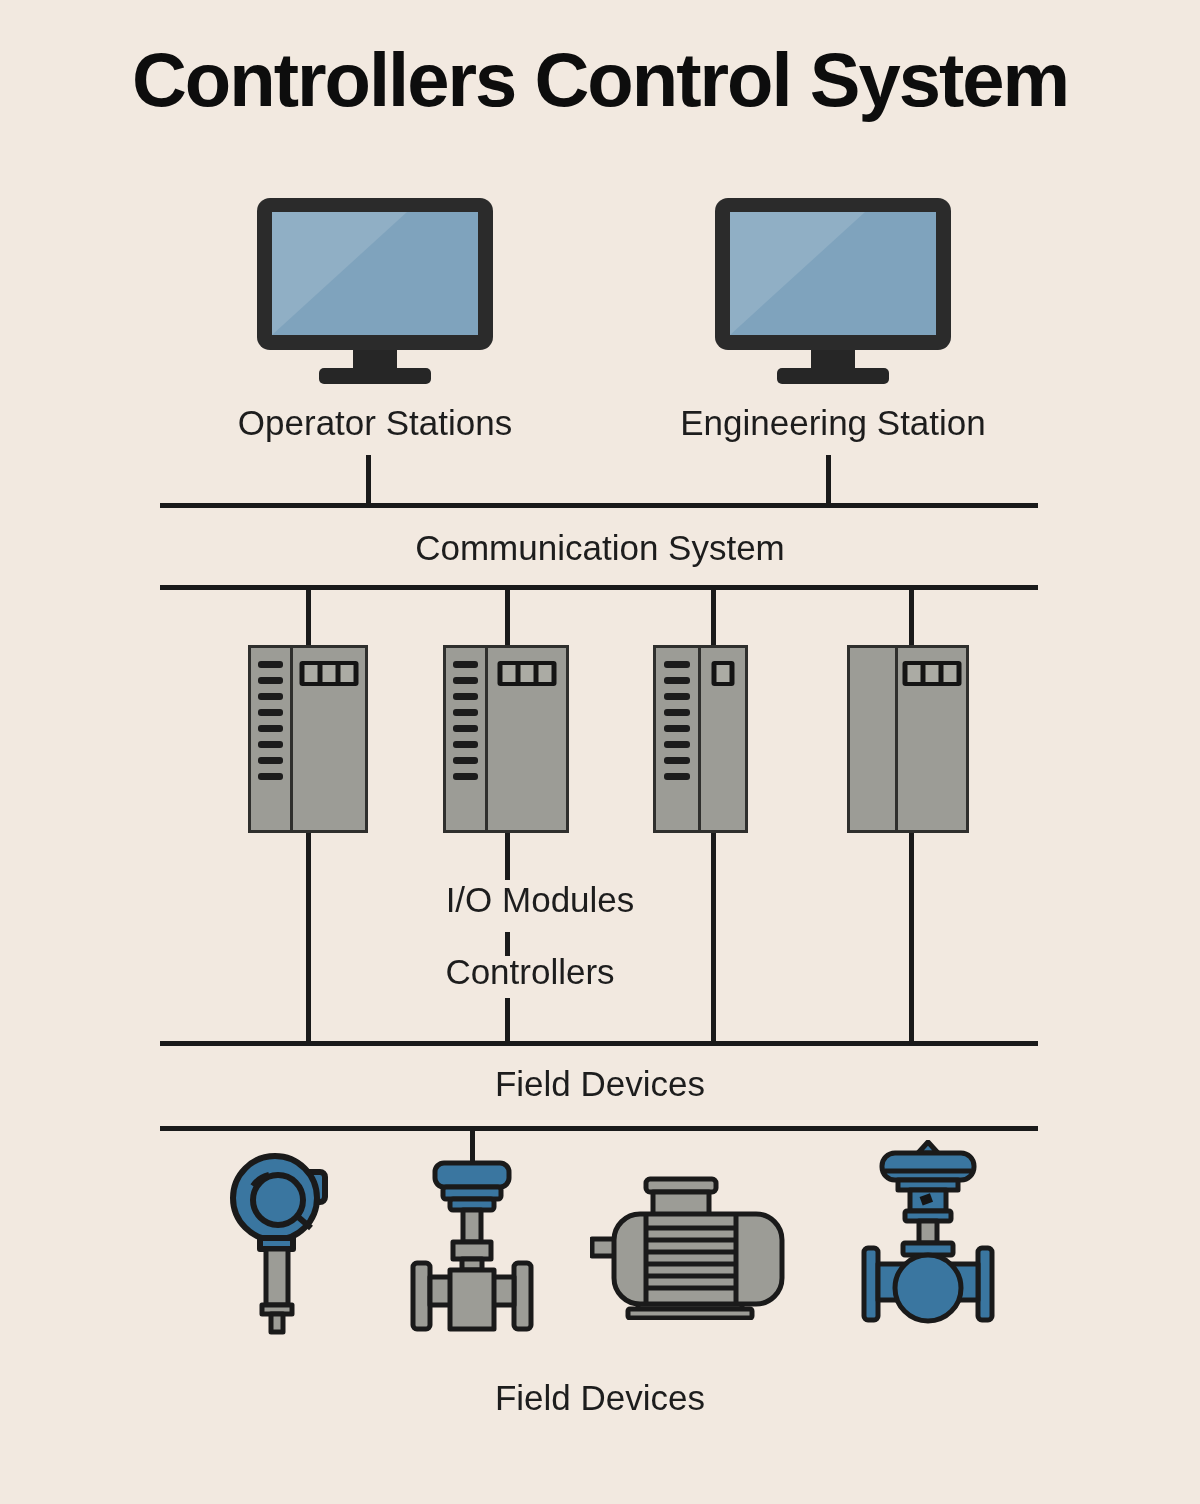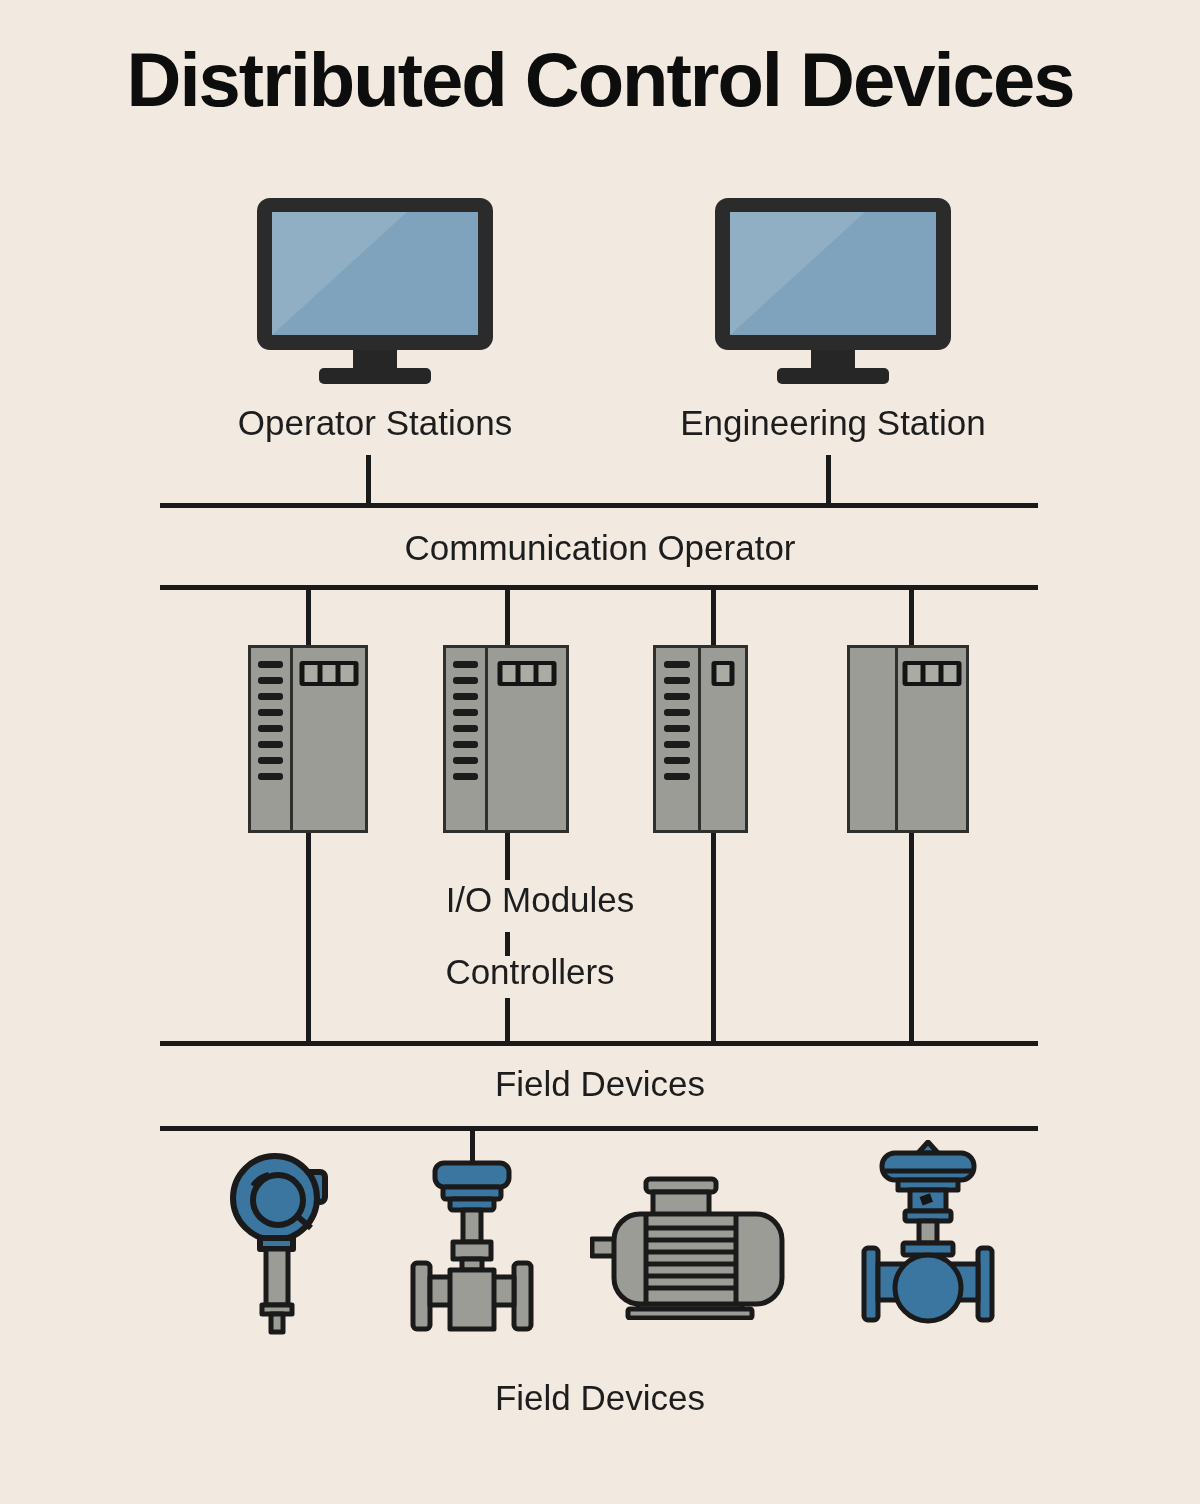--- a/index.html
+++ b/index.html
@@ -48,21 +48,21 @@
   }
   .indicator .cell{width:13px;height:17px;background:#abab a4;}
   .indicator .cell{width:13px;height:17px;background:#ababa4;}
   svg{display:block;position:absolute;}
 </style>
 </head>
 <body>
 
 <div class="canvas">
 
-  <div class="title">Distributed Control Devices</div>
+  <div class="title">Controllers Control System</div>
 
   <svg style="left:255px;top:196px" width="240" height="192" viewBox="0 0 240 192">
     <rect x="2" y="2" width="236" height="152" rx="13" fill="#2b2b2b"></rect>
     <rect x="17" y="16" width="206" height="123" fill="#7fa3bd"></rect>
     <polygon points="17,16 152,16 17,139" fill="#90afc5"></polygon>
     <rect x="98" y="154" width="44" height="26" fill="#262626"></rect>
     <rect x="64" y="172" width="112" height="16" rx="5" fill="#262626"></rect>
   </svg>
 
   <svg style="left:713px;top:196px" width="240" height="192" viewBox="0 0 240 192">
@@ -73,21 +73,21 @@
     <rect x="64" y="172" width="112" height="16" rx="5" fill="#262626"></rect>
   </svg>
 
   <div class="label" style="left:175px;width:400px;top:403px">Operator Stations</div>
   <div class="label" style="left:633px;width:400px;top:403px">Engineering Station</div>
 
   <div class="vline" style="left:366px;top:455px;height:52px"></div>
   <div class="vline" style="left:826px;top:455px;height:52px"></div>
 
   <div class="hline" style="left:160px;top:503px;width:878px"></div>
-  <div class="label" style="left:0;right:0;top:528px">Communication Operator</div>
+  <div class="label" style="left:0;right:0;top:528px">Communication System</div>
   <div class="hline" style="left:160px;top:585px;width:878px"></div>
 
   <div class="vline" style="left:306px;top:588px;height:58px"></div>
   <div class="vline" style="left:505px;top:588px;height:58px"></div>
   <div class="vline" style="left:711px;top:588px;height:58px"></div>
   <div class="vline" style="left:909px;top:588px;height:58px"></div>
 
   <div class="cabinet" style="left:248px;width:120px">
     <div class="cab-left" style="width:42px">
       <div class="vent"></div>

